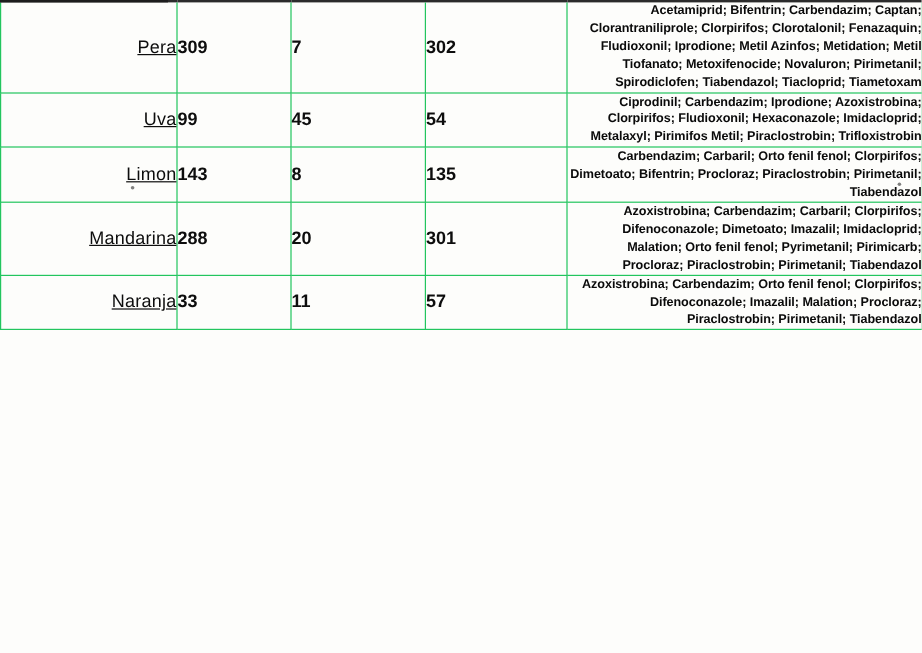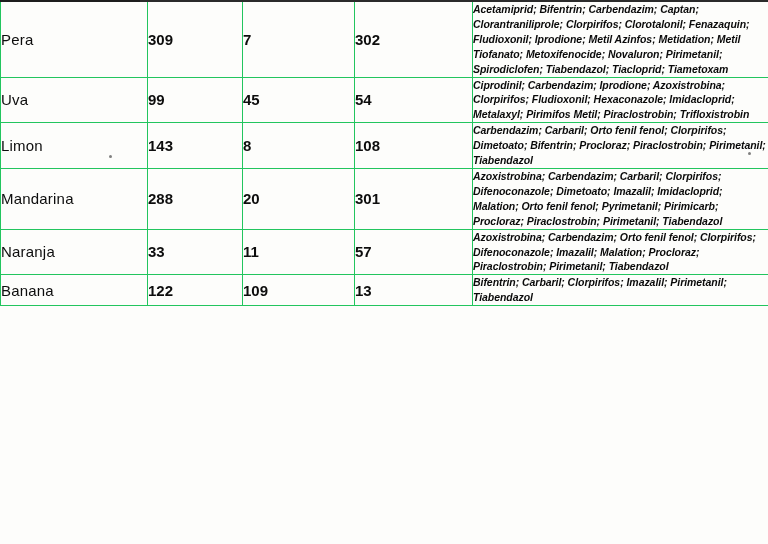--- a/index.html
+++ b/index.html
@@ -32,40 +32,40 @@
     padding: 0;
   }
   
   col.c-name   { width: 147px; }
   col.c-total  { width: 95px;  }
   col.c-a      { width: 112px; }
   col.c-b      { width: 118px; }
   col.c-list   { width: 296px; }
 
   .cell-name {
-    text-align: left;
+    text-align: right;
     font-size: 15px;
     letter-spacing: 0.2px;
     padding: 4px 2px;
+    text-decoration: underline;
   }
   .cell-num {
     text-align: left;
     font-size: 15px;
     font-weight: bold;
     padding: 4px 2px;
   }
   .cell-list {
     font-size: 10.5px;
     font-weight: bold;
     line-height: 1.42;
-    text-align: left;
+    text-align: right;
     padding: 3px 5px 3px 6px;
     letter-spacing: -0.05px;
     color: #0a0a0a;
-    font-style: italic;
   }
   
   tr.first td { border-top: 2px solid #2b2b2b; }
 
   .speck {
     position: absolute;
     background: #555;
     border-radius: 50%;
     opacity: .75;
   }
@@ -105,42 +105,35 @@
         <td class="cell-name">Uva</td>
         <td class="cell-num">99</td>
         <td class="cell-num">45</td>
         <td class="cell-num">54</td>
         <td class="cell-list">Ciprodinil; Carbendazim; Iprodione; Azoxistrobina; Clorpirifos; Fludioxonil; Hexaconazole; Imidacloprid; Metalaxyl; Pirimifos Metil; Piraclostrobin; Trifloxistrobin</td>
       </tr>
       <tr>
         <td class="cell-name">Limon</td>
         <td class="cell-num">143</td>
         <td class="cell-num">8</td>
-        <td class="cell-num">108</td>
+        <td class="cell-num">135</td>
         <td class="cell-list">Carbendazim; Carbaril; Orto fenil fenol; Clorpirifos; Dimetoato; Bifentrin; Procloraz; Piraclostrobin; Pirimetanil; Tiabendazol</td>
       </tr>
       <tr>
         <td class="cell-name">Mandarina</td>
         <td class="cell-num">288</td>
         <td class="cell-num">20</td>
         <td class="cell-num">301</td>
         <td class="cell-list">Azoxistrobina; Carbendazim; Carbaril; Clorpirifos; Difenoconazole; Dimetoato; Imazalil; Imidacloprid; Malation; Orto fenil fenol; Pyrimetanil; Pirimicarb; Procloraz; Piraclostrobin; Pirimetanil; Tiabendazol</td>
       </tr>
       <tr>
         <td class="cell-name">Naranja</td>
         <td class="cell-num">33</td>
         <td class="cell-num">11</td>
         <td class="cell-num">57</td>
         <td class="cell-list">Azoxistrobina; Carbendazim; Orto fenil fenol; Clorpirifos; Difenoconazole; Imazalil; Malation; Procloraz; Piraclostrobin; Pirimetanil; Tiabendazol</td>
       </tr>
-      <tr>
-        <td class="cell-name">Banana</td>
-        <td class="cell-num">122</td>
-        <td class="cell-num">109</td>
-        <td class="cell-num">13</td>
-        <td class="cell-list">Bifentrin; Carbaril; Clorpirifos; Imazalil; Pirimetanil; Tiabendazol</td>
-      </tr>
     </tbody>
   </table>
 
   <span class="speck s1"></span>
   <span class="speck s2"></span>
 </div>
 
 </body></html>

